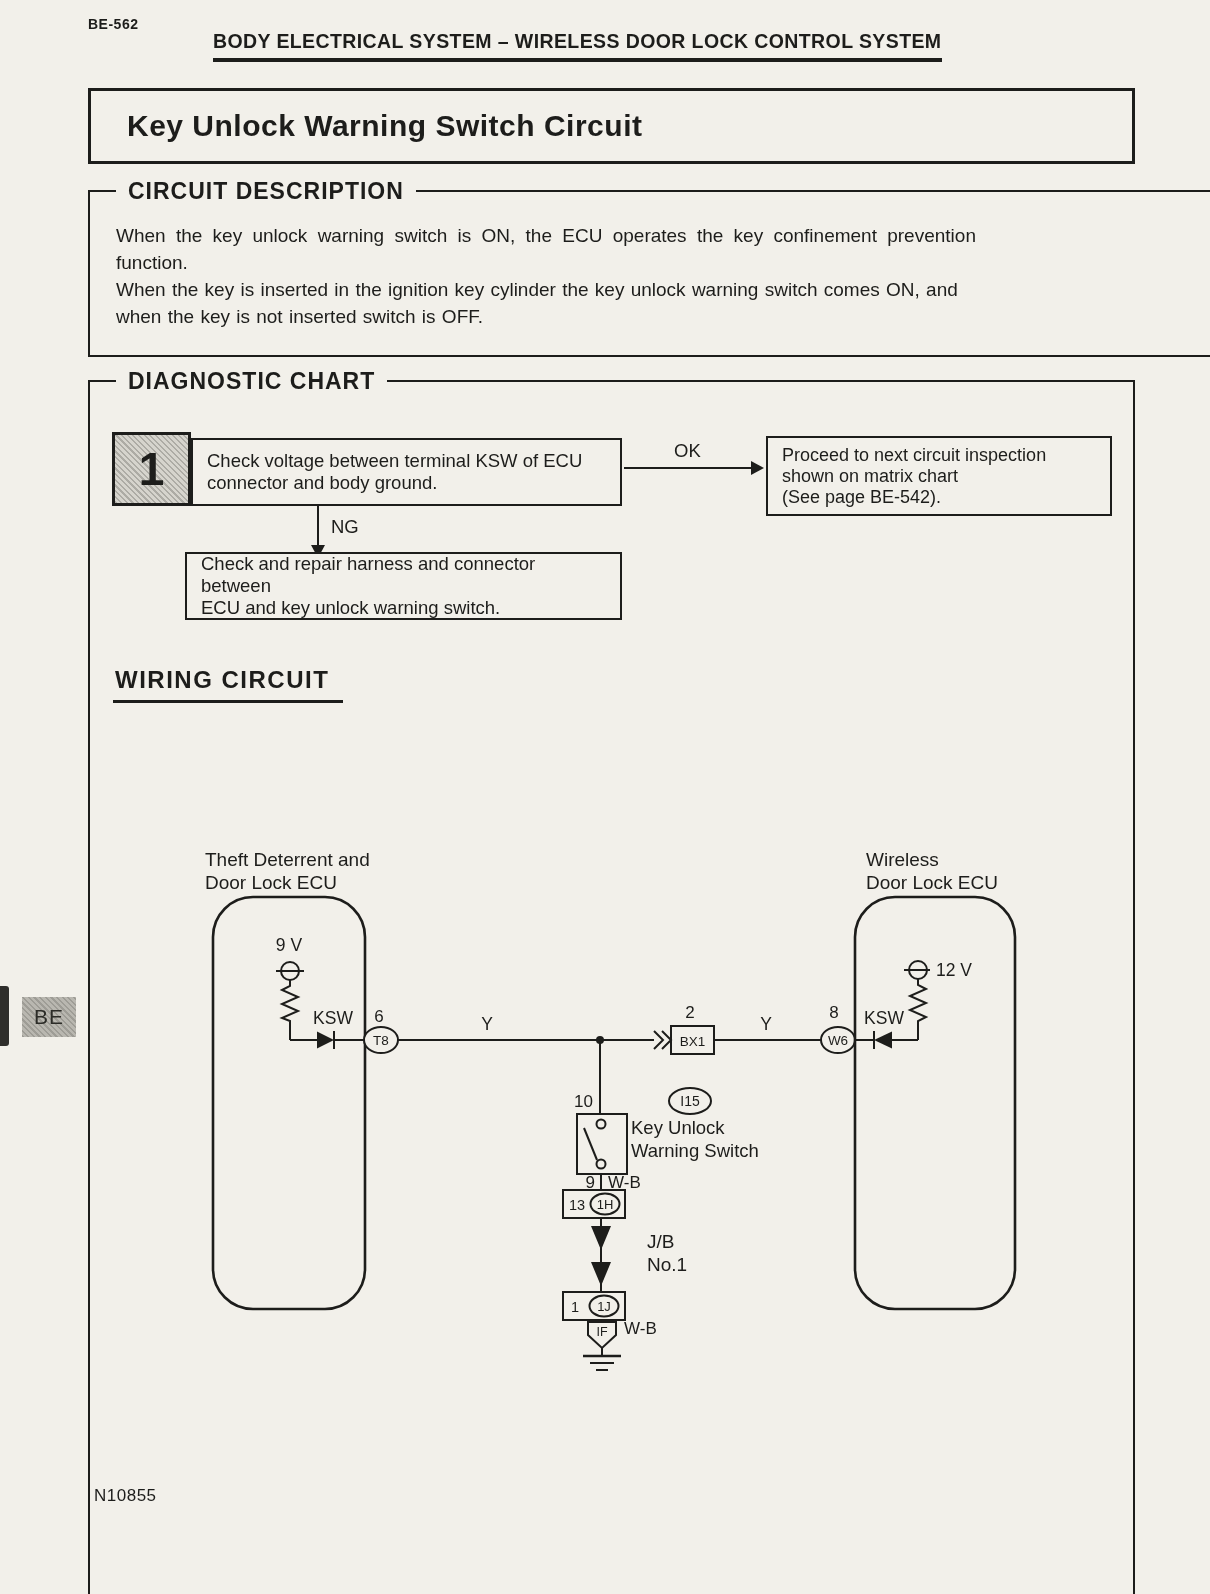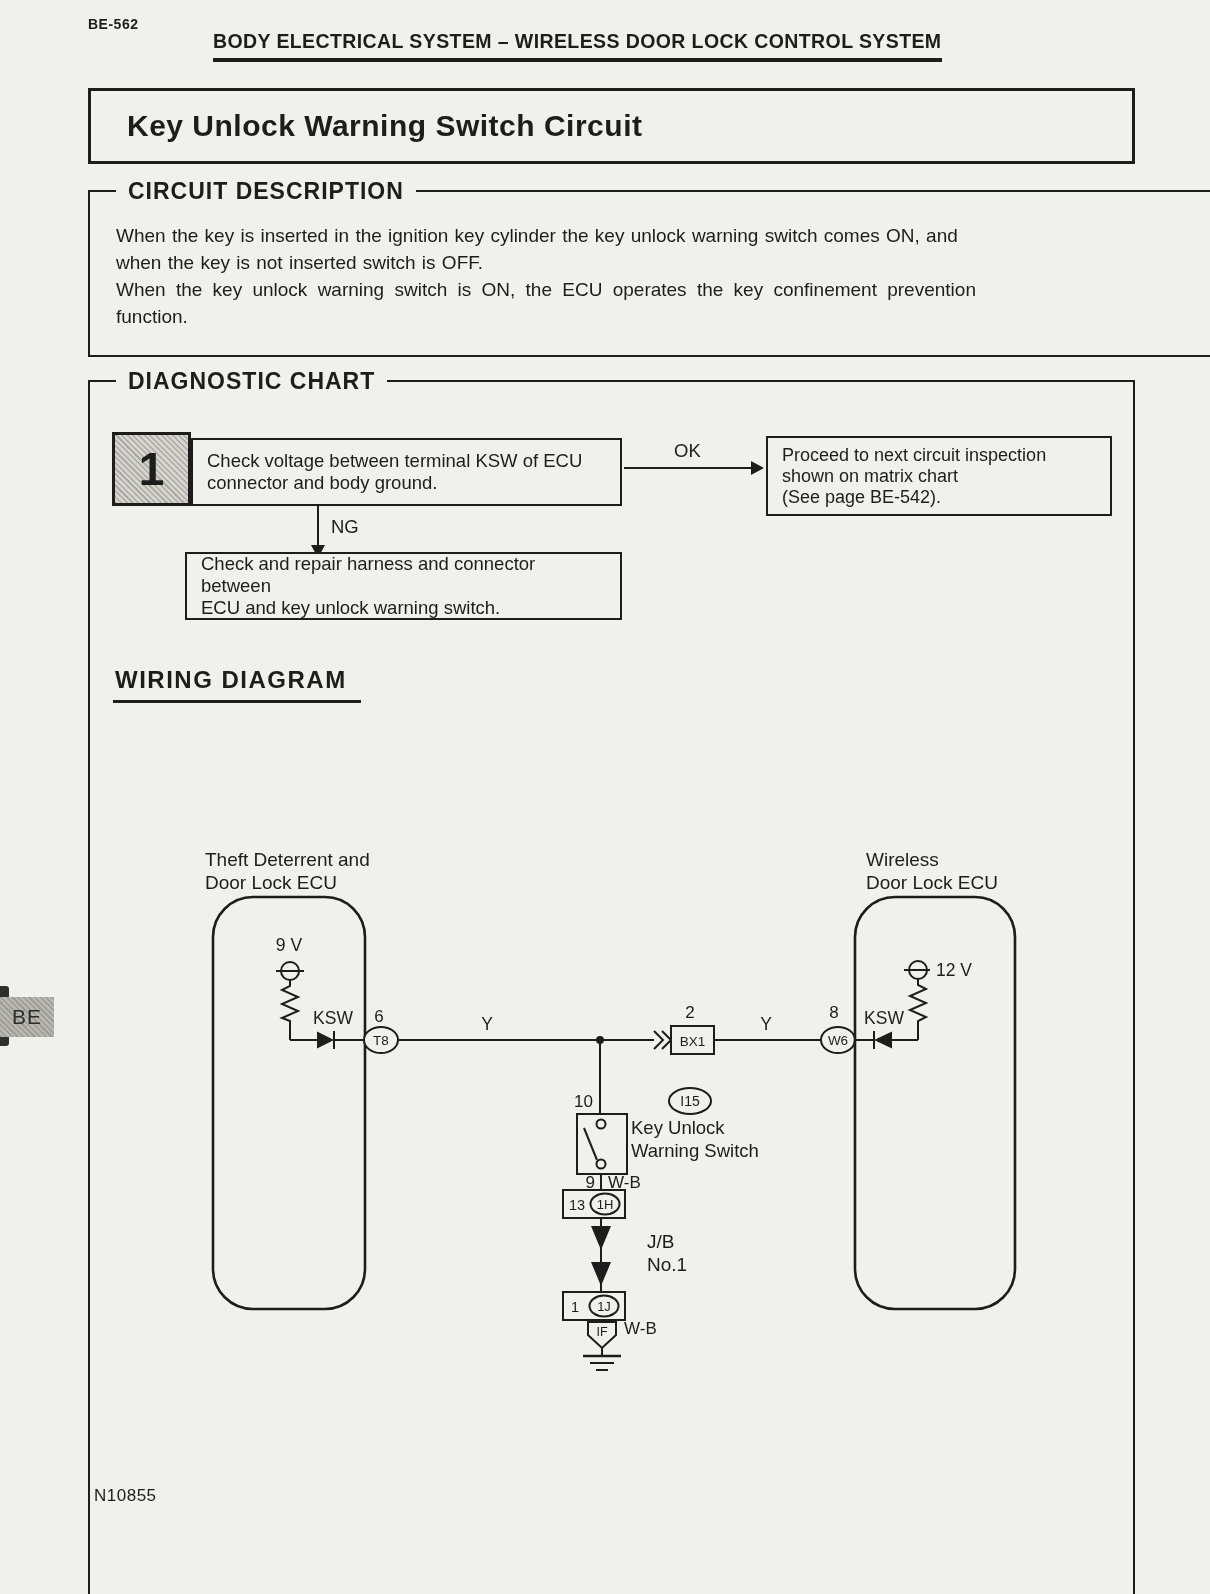--- a/index.html
+++ b/index.html
@@ -78,21 +78,21 @@
   .sym { fill:#f2f0ea; stroke:#1d1d1b; stroke-width:2; }
 
   .diagram-label { position:absolute; font-size:19px; line-height:22.5px; white-space:pre-line; }
   .lbl-left-ecu { left:205px; top:849px; }
   .lbl-right-ecu { left:866px; top:849px; }
   .lbl-switch { left:631px; top:1117px; font-size:18.5px; }
   .lbl-jb { left:647px; top:1231px; }
 
   
   .side-tab {
-    position:absolute; left:0; top:997px; width:54px; height:40px;
+    position:absolute; left:22px; top:997px; width:54px; height:40px;
     background-color:#b9b7b0;
     background-image:repeating-linear-gradient(45deg, rgba(50,50,45,.2) 0 1.5px, transparent 1.5px 4px);
     display:flex; align-items:center; justify-content:center;
     font-size:21px; letter-spacing:1px; color:#2c2c28;
   }
   .edge-mark { position:absolute; left:0; top:986px; width:9px; height:60px;
     background:#2f2e2b; border-radius:0 3px 3px 0; }
 </style>
 </head>
 <body>
@@ -101,24 +101,24 @@
 
   <div class="page-code">BE-562</div>
   <div class="header-title">BODY ELECTRICAL SYSTEM – WIRELESS DOOR LOCK CONTROL SYSTEM</div>
 
   <div class="title-box">
     <span class="title-text">Key Unlock Warning Switch Circuit</span>
   </div>
 
   <section class="fieldset desc-box">
     <div class="fieldset-heading">CIRCUIT DESCRIPTION</div>
+    <p class="para para-2">When the key unlock warning switch is ON, the ECU operates the key confinement prevention
+function.</p>
     <p class="para para-1">When the key is inserted in the ignition key cylinder the key unlock warning switch comes ON, and
 when the key is not inserted switch is OFF.</p>
-    <p class="para para-2">When the key unlock warning switch is ON, the ECU operates the key confinement prevention
-function.</p>
   </section>
 
   <section class="fieldset diag-box">
     <div class="fieldset-heading">DIAGNOSTIC CHART</div>
   </section>
 
   <div class="fc-num">1</div>
   <div class="fc-box step-text-box">Check voltage between terminal KSW of ECU
 connector and body ground.</div>
   <div class="ok-label">OK</div>
@@ -126,21 +126,21 @@
   <div class="arrow-head-right"></div>
   <div class="fc-box ok-box">Proceed to next circuit inspection
 shown on matrix chart
 (See page BE-542).</div>
   <div class="ng-label">NG</div>
   <div class="arrow-line-v"></div>
   <div class="arrow-head-down"></div>
   <div class="fc-box ng-box">Check and repair harness and connector between
 ECU and key unlock warning switch.</div>
 
-  <div class="wd-heading">WIRING DIAGRAM</div>
+  <div class="wd-heading">WIRING CIRCUIT</div>
 
   <svg class="wiring" viewBox="0 0 1210 1594">
 
     <g>
       <rect class="lw lw-thick" x="213" y="897" width="152" height="412" rx="40"></rect>
     </g>
     <g>
       <text x="289" y="951" font-size="17.5" text-anchor="middle">9 V</text>
       <circle class="lw" cx="290" cy="971" r="9"></circle>
       <line class="lw" x1="276" y1="971" x2="304" y2="971"></line>

